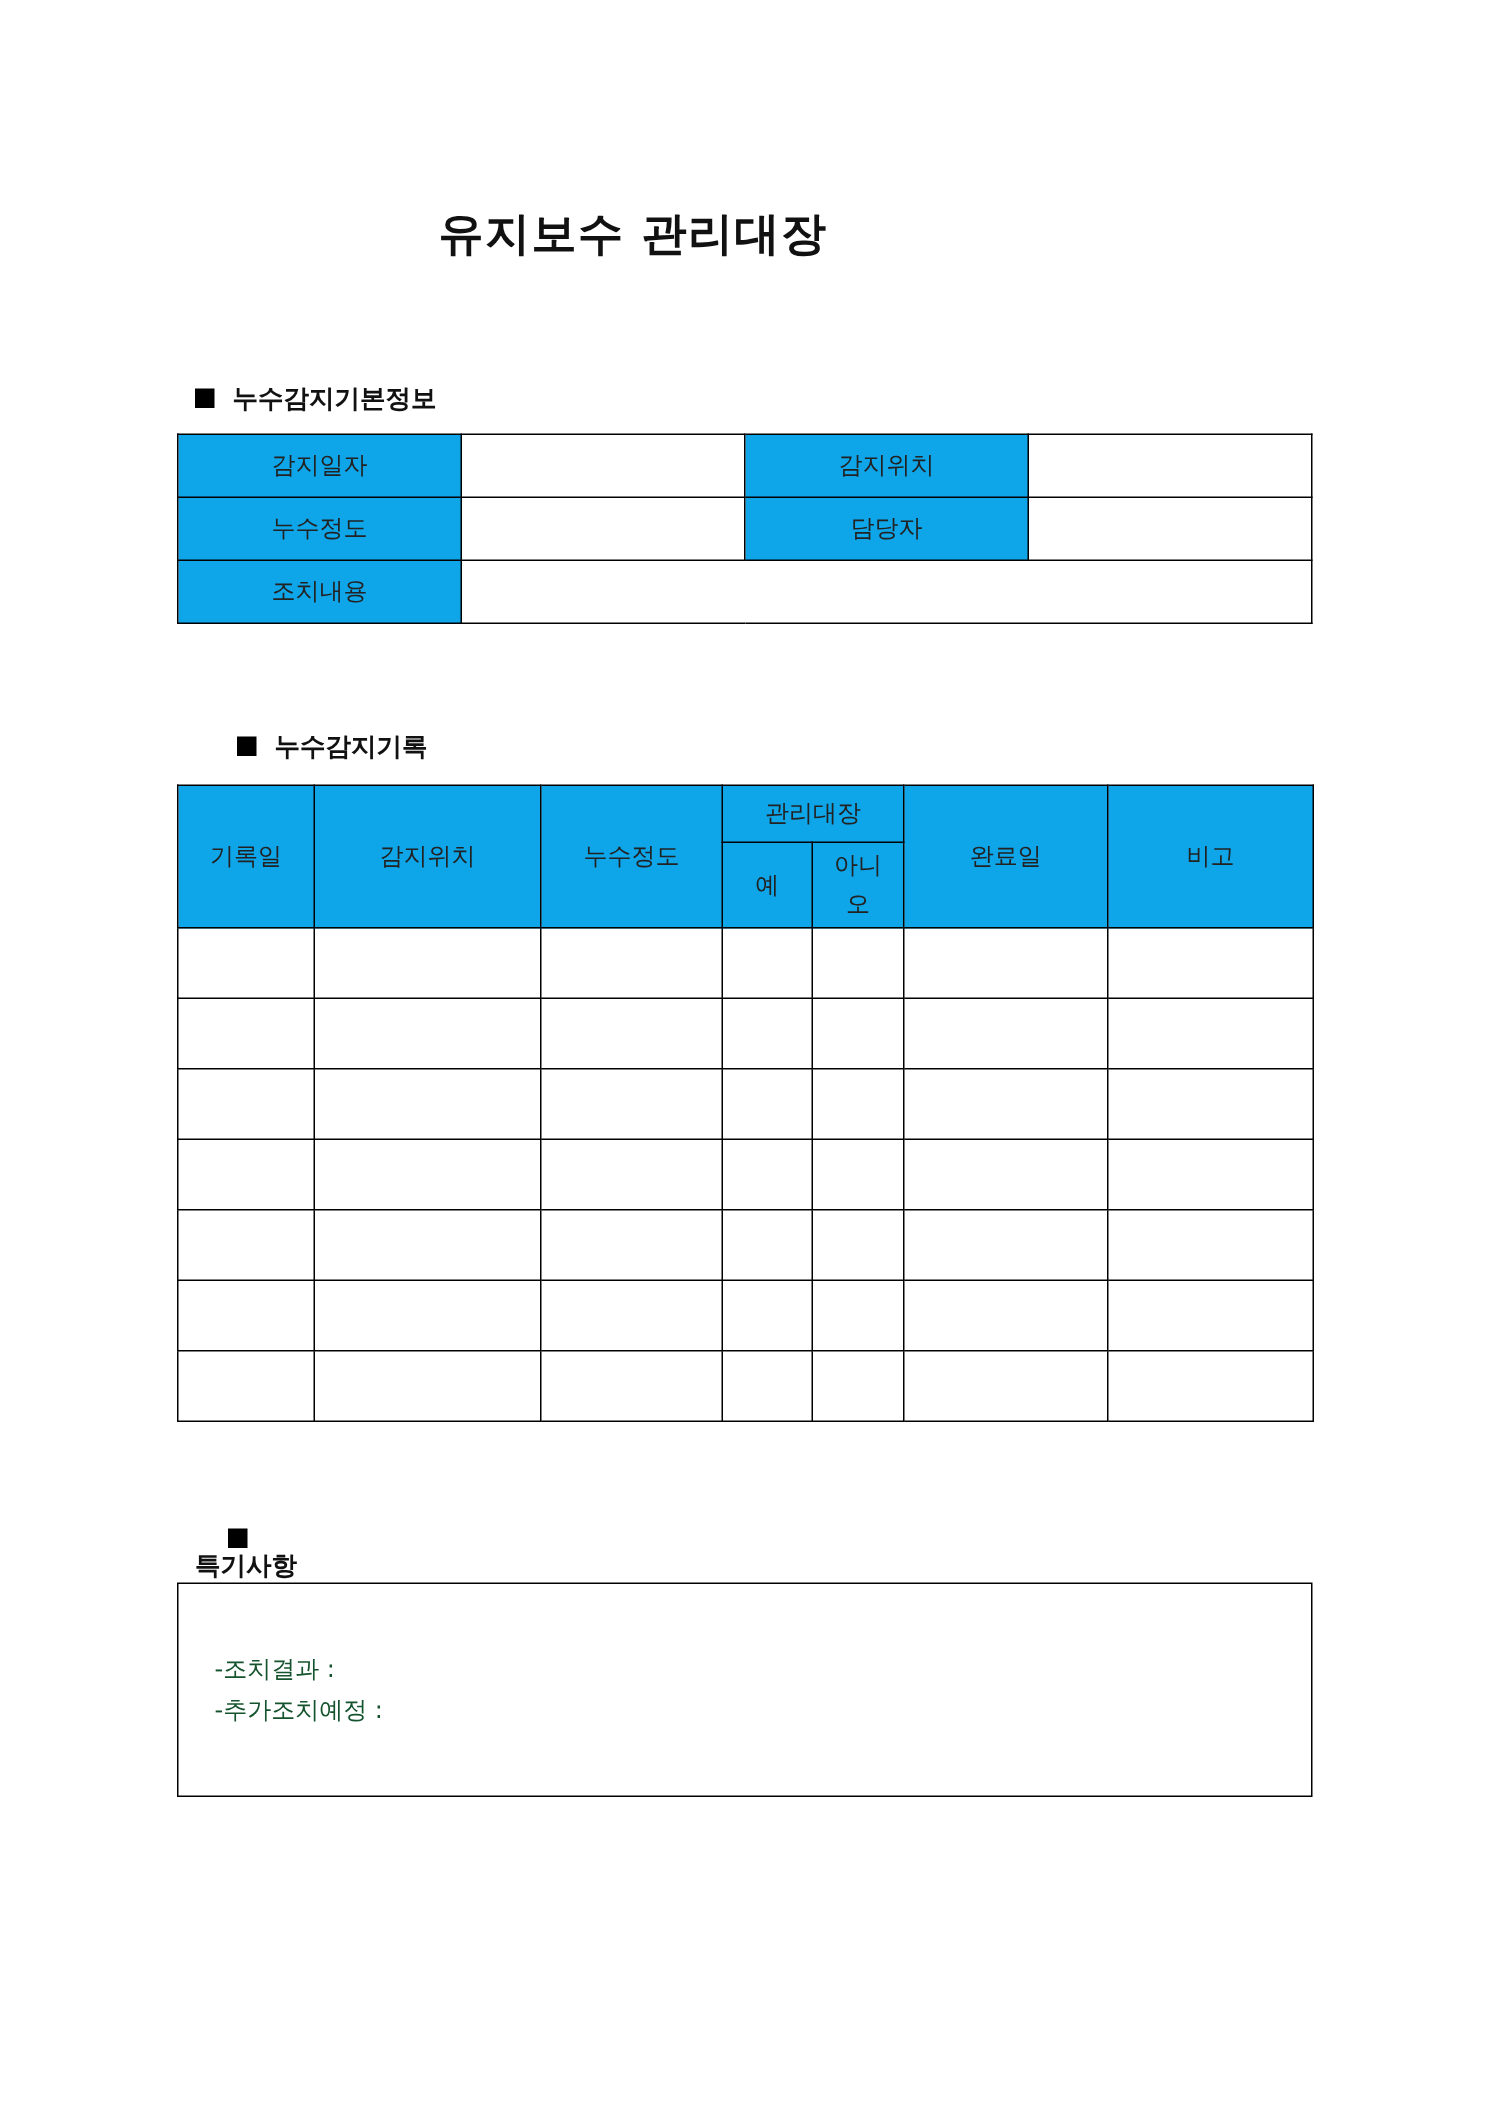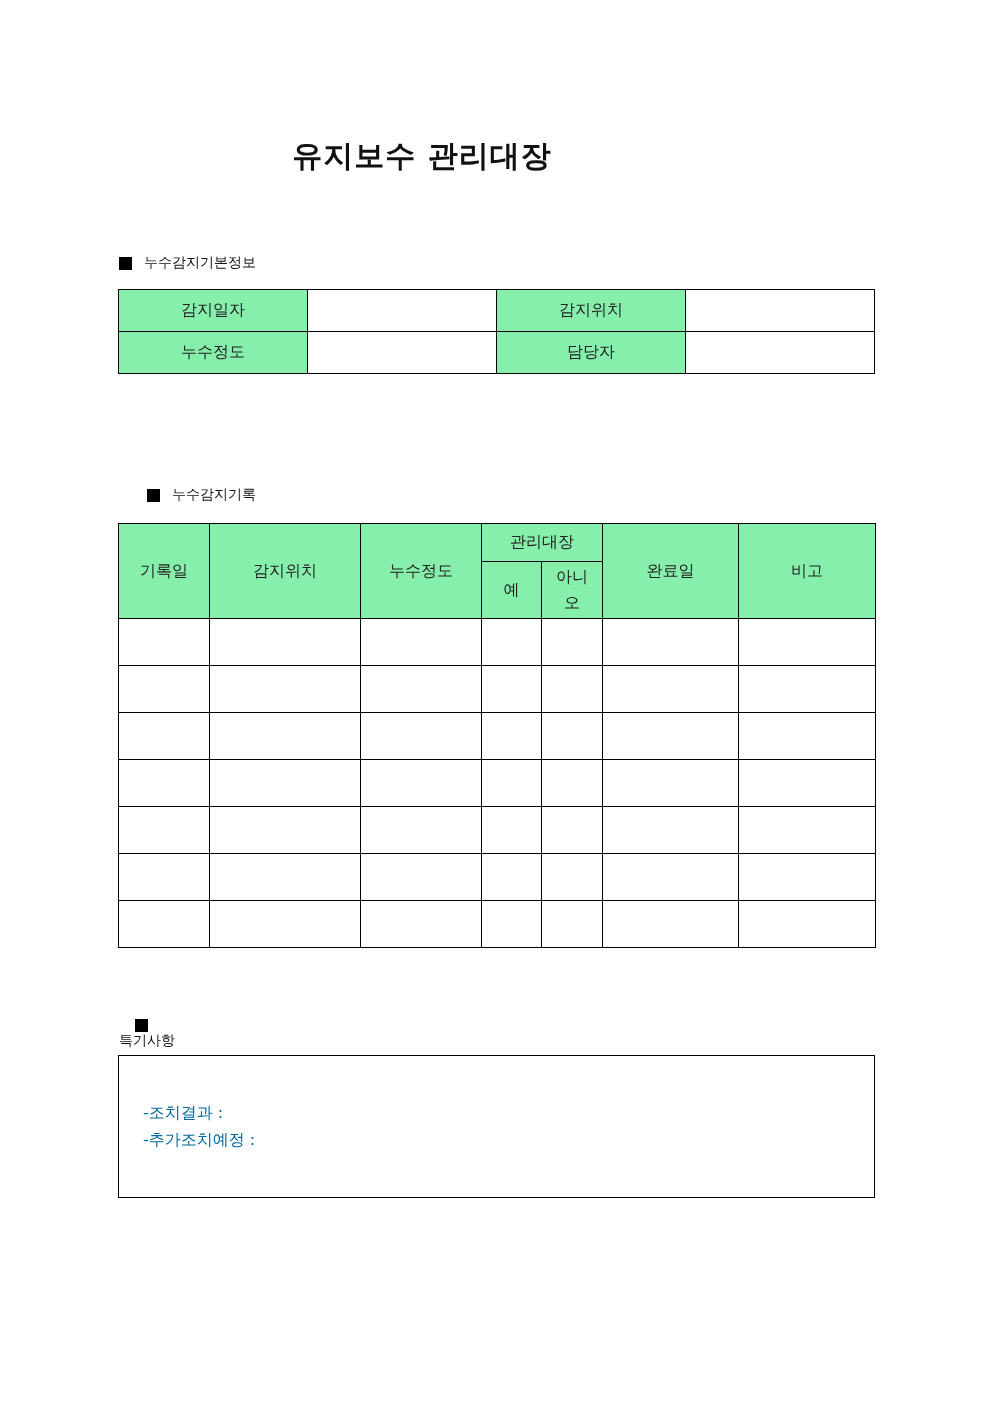--- a/index.html
+++ b/index.html
@@ -1,34 +1,34 @@
 <!DOCTYPE html>
 <html><head>
 <meta charset="utf-8">
 <style>
   html, body { margin: 0; padding: 0; background: #ffffff; }
   body { width: 992px; height: 1403px; position: relative; overflow: hidden;
          font-family: "DejaVu Sans", "Liberation Sans", sans-serif; color: #111; }
   .title { position: absolute; left: 0; top: 136px; width: 844px; text-align: center;
            font-size: 30px; font-weight: bold; letter-spacing: 1px; }
-  .section-head { position: absolute; left: 119px; font-size: 14px; font-weight: normal;
+  .section-head { position: absolute; left: 130px; font-size: 17px; font-weight: bold;
                   display: flex; align-items: center; }
   .section-head .sq { display: inline-block; width: 13px; height: 13px; background: #000;
                       margin-right: 12px; }
   table { position: absolute; border-collapse: collapse; table-layout: fixed; }
   td { border: 1px solid #000; padding: 0; text-align: center; vertical-align: middle;
        font-size: 16px; color: #222; }
-  td.hd { background: #86efac; }
+  td.hd { background: #0ea5e9; }
   #info-table { left: 118px; top: 289px; width: 757px; }
   #info-table td { height: 41px; }
   #record-table { left: 118px; top: 523px; width: 757px; }
   #record-table tr.body-row td { height: 46px; }
   .notes-box { position: absolute; left: 118px; top: 1055px; width: 755px; height: 141px;
                border: 1px solid #000; }
-  .notes-line { position: absolute; left: 24px; font-size: 16px; color: #0369a1; }
+  .notes-line { position: absolute; left: 24px; font-size: 16px; color: #14532d; }
 </style>
 </head>
 <body>
 
 <div class="title">유지보수 관리대장</div>
 
 <div class="section-head" style="top:254px;">
   <span class="sq"></span>
   <span>누수감지기본정보</span>
 </div>
@@ -45,20 +45,24 @@
     <td class="hd">감지일자</td>
     <td></td>
     <td class="hd">감지위치</td>
     <td></td>
   </tr>
   <tr>
     <td class="hd">누수정도</td>
     <td></td>
     <td class="hd">담당자</td>
     <td></td>
+  </tr>
+  <tr>
+    <td class="hd">조치내용</td>
+    <td colspan="3"></td>
   </tr>
 </tbody>
   </table>
 
 <div class="section-head" style="top:486px;padding-left:28px;">
   <span class="sq"></span>
   <span>누수감지기록</span>
 </div>
 
 <table id="record-table">

